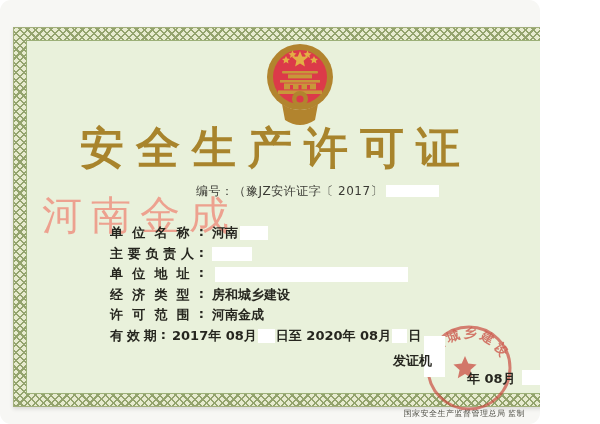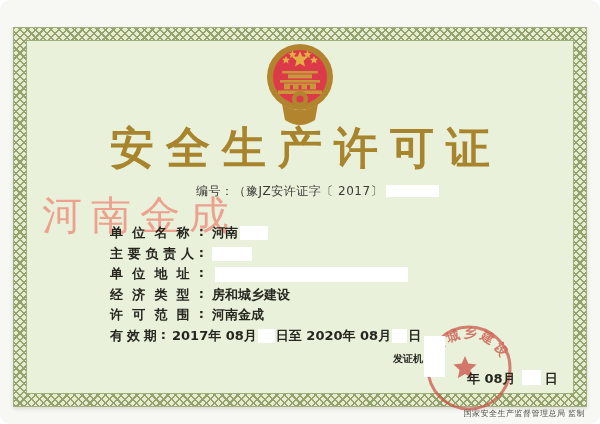--- a/index.html
+++ b/index.html
@@ -1,17 +1,17 @@
 <!DOCTYPE html>
 <html><head>
 <meta charset="utf-8">
 <style>
   html,body{margin:0;padding:0;}
   .page{
-    position:relative; width:600px; height:424px;
+    position:relative; width:540px; height:424px;
     background:#f7f7f4; overflow:hidden;
     font-family:"DejaVu Sans","Liberation Sans",sans-serif;
     border-radius:11px;
   }
   
   .cert-border{
     position:absolute; left:13px; top:27px; width:574px; height:380px;
     box-sizing:border-box;
     background-color:#e7ebcf;
     background-image:
@@ -47,21 +47,21 @@
     display:flex; flex-direction:column; gap:6.5px;
     font-size:13px; color:#26261f; font-weight:600;
   }
   .frow{ display:flex; align-items:center; height:14px; white-space:nowrap; }
   .flabel{ display:inline-flex; justify-content:space-between; width:94px; margin-right:8px; }
   .flabel.narrow{ width:56px; margin-right:6px; }
   .redact{ background:#ffffff; display:inline-block; }
   .r-inline{ vertical-align:-2px; }
   .issuer{
     position:absolute; left:393px; top:352px;
-    font-size:10px; font-weight:600; color:#26261f; white-space:nowrap;
+    font-size:13px; font-weight:600; color:#26261f; white-space:nowrap;
   }
   .issue-date{
     position:absolute; left:467px; top:370px;
     font-size:13px; font-weight:600; color:#26261f; white-space:nowrap;
   }
   .seal{ position:absolute; left:423px; top:322px; opacity:.85; }
   .redact-issuer{ position:absolute; left:424px; top:336px; width:21px; height:41px; }
   .footer-caption{
     position:absolute; right:15px; top:408px;
     font-size:8px; color:#4f4f46; letter-spacing:.5px; white-space:nowrap;font-family:Liberation Serif, serif;

